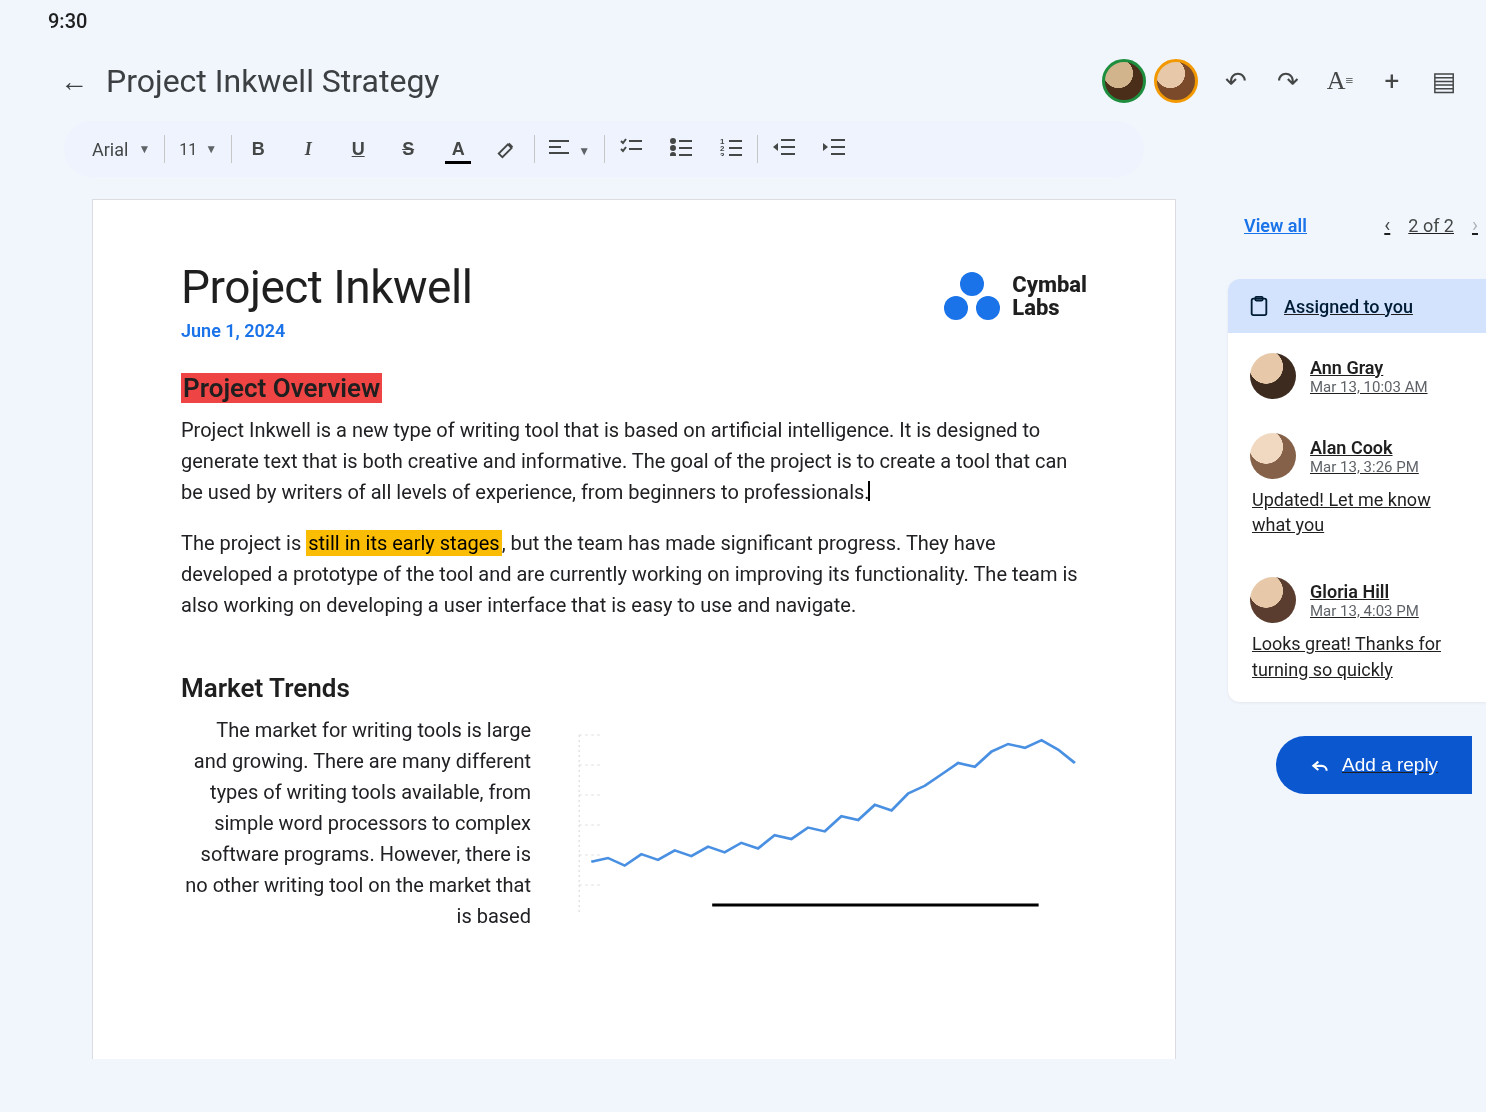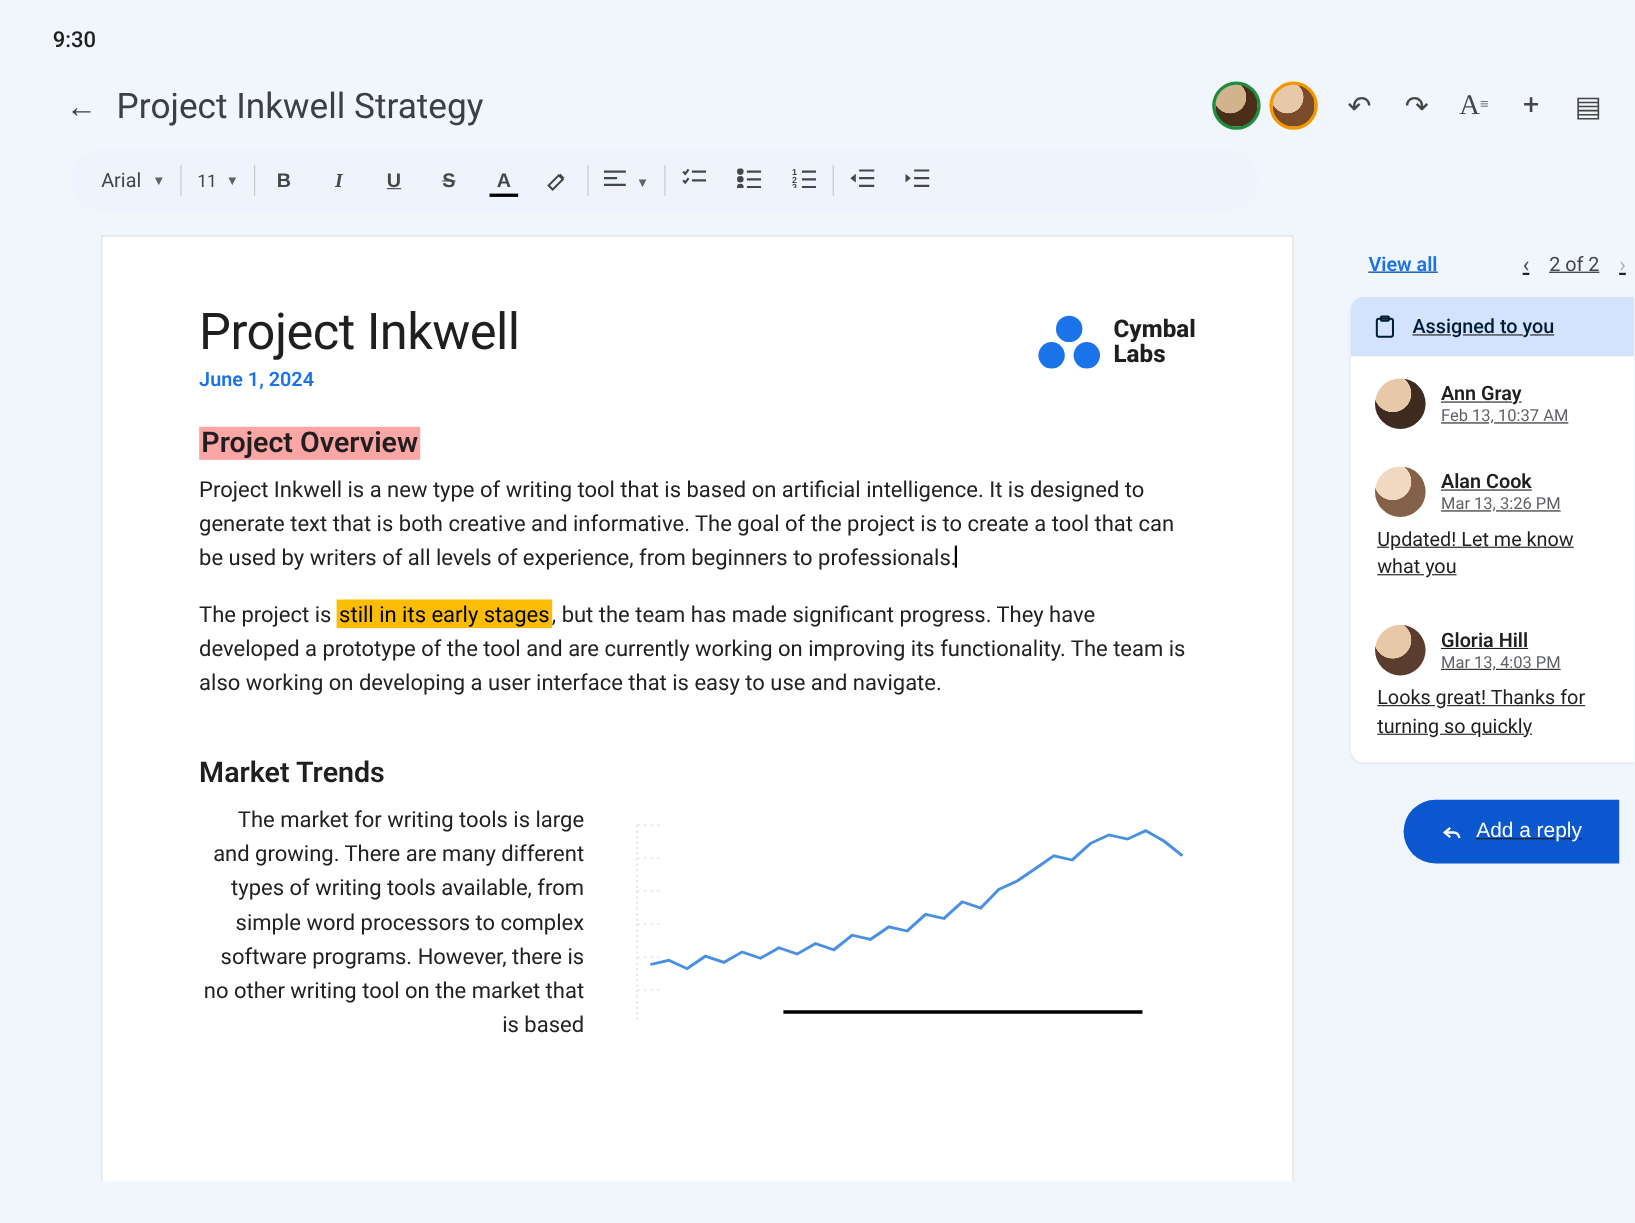--- a/index.html
+++ b/index.html
@@ -17,21 +17,21 @@
   html, body {
     margin: 0; padding: 0;
     width: 1486px; height: 1112px;
     background: var(--bg);
     font-family: "Google Sans", "Roboto", Arial, sans-serif;
     color: var(--text);
     overflow: hidden;
   }
   .viewport {
     width: 100%; height: 100%;
-    padding: 16px 0 0 24px;
+    padding: 1px 0 0 24px;
     border-radius: 13px;
   }
   .status-bar {
     font-size: 20px;
     font-weight: 500;
     padding: 8px 24px 14px 24px;
   }
   .app-card {
     background: var(--bg);
     border-radius: 24px 0 0 0;
@@ -121,21 +121,21 @@
   .doc h1 { font-size: 46px; font-weight: 400; margin:0 0 6px 0; letter-spacing:-0.5px;}
   .doc .date { color: var(--blue); font-size: 18px; font-weight: 600;}
   .logo { display:flex; align-items:center; gap:12px; padding-top:12px;}
   .logo-dots { position:relative; width:56px; height:48px;}
   .logo-dots span { position:absolute; width:24px; height:24px; border-radius:50%; background:#1a73e8;}
   .logo-dots .d1 { top:0; left:16px;}
   .logo-dots .d2 { bottom:0; left:0;}
   .logo-dots .d3 { bottom:0; right:0;}
   .logo-text { font-size:22px; font-weight:800; line-height:1.05;}
   .doc h2 { font-size:26px; font-weight:600; margin:52px 0 12px 0;}
-  .doc h2.hl { background:#fca5a5; display:inline-block; padding:0 2px;margin-top:32px;}
+  .doc h2.hl { background:#ef4444; display:inline-block; padding:0 2px;margin-top:32px;}
   .doc p { font-size:20px; line-height:1.55; color:#202124; margin:0 0 20px 0;}
   mark { background: var(--highlight); padding:1px 2px;}
   .caret { display:inline-block; width:0; border-left:2px solid #000; height:1em; vertical-align:-2px; margin-left:-2px;}
   .mkt { display:flex; gap:24px; align-items:flex-start;}
   .mkt p { flex: 0 0 350px; text-align: right;}
   .chart { flex:1; height: 210px; }
   
   .side {
     flex:1;
     padding: 4px 0 0 60px;
@@ -151,21 +151,21 @@
   .view-all { color: var(--blue); font-size:18px; font-weight:600; text-decoration: underline; cursor:pointer;}
   .pager { display:flex; align-items:center; gap:18px; color:#444746; font-size:18px;}
   .pager .chev { cursor:pointer; font-size:20px; color:#444746;}
   .pager .chev.disabled { color:#b0b3b8;}
   .thread {
     background:#fff; border-radius:12px 0 0 12px;
     box-shadow: 0 1px 3px rgba(0,0,0,0.06);
     margin-left: -8px;
     overflow:hidden;
     flex:0 0 auto;
-    display:flex; flex-direction:column;
+    display:flex; flex-direction:column;margin-top:24px;
   }
   .assigned-bar {
     background:#d3e3fd;
     padding: 16px 20px;
     display:flex; align-items:center; gap:14px;
     font-size:18px; font-weight:500; color:#001d35;
   }
   .comment {
     padding: 20px 22px 6px 22px;
   }
@@ -368,21 +368,21 @@
                 <rect x="8" y="2" width="8" height="4" rx="1"></rect>
               </svg>
             <span>Assigned to you</span>
           </div>
 
           <div class="comment">
             <div class="chead">
               <div class="cava a1"></div>
               <div>
                 <div class="cname">Ann Gray</div>
-                <div class="ctime">Feb 13, 10:37 AM</div>
+                <div class="ctime">Mar 13, 10:03 AM</div>
               </div>
             </div>
           </div>
 
           <div class="comment">
             <div class="chead">
               <div class="cava a2"></div>
               <div>
                 <div class="cname">Alan Cook</div>
                 <div class="ctime">Mar 13, 3:26 PM</div>

